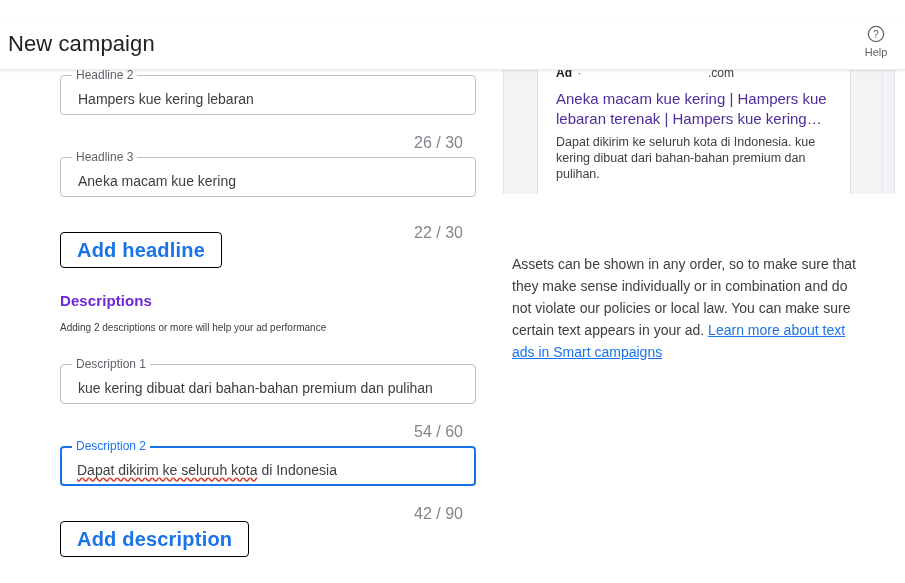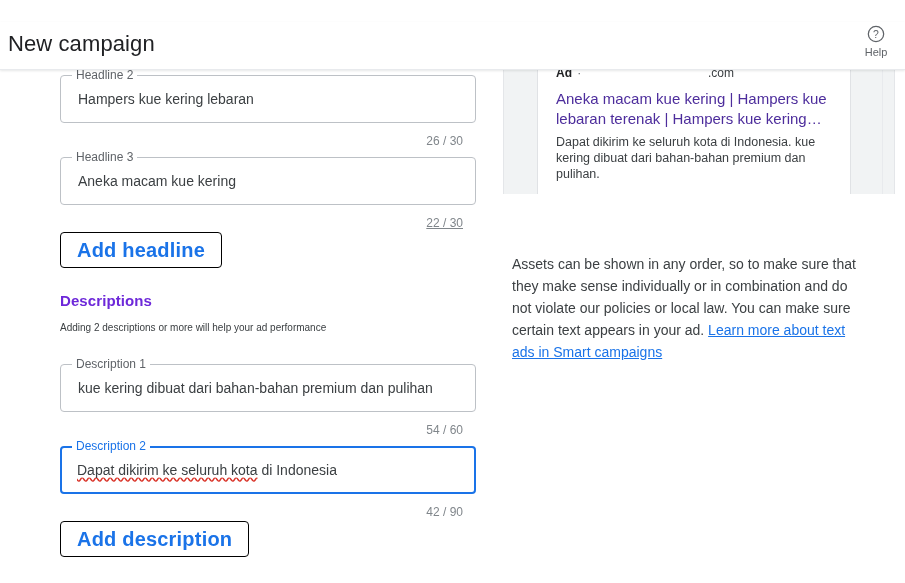--- a/index.html
+++ b/index.html
@@ -83,21 +83,21 @@
     color: #80868b;
     overflow: hidden;
     height: 7px;
   }
 
   
   .mdc-field {
     position: absolute;
     left: 60px;
     width: 416px;
-    height: 48px;
+    height: 40px;
     border-radius: 14px;
   }
   .mdc-field .outline {
     position: absolute;
     left: 0; top: 0; right: 0; bottom: 0;
     border: 1px solid #bdc1c6;
     border-radius: 4px;
     pointer-events: none;
   }
   .mdc-field .label {
@@ -140,21 +140,21 @@
   
   .value .sp {
     text-decoration: underline wavy #d93025;
     text-decoration-skip-ink: none;
     text-underline-offset: 2px;
   }
 
   .char-counter {
     position: absolute;
     right: 29px;
-    font-size: 12px;
+    font-size: 16px;
     color: #80868b;
     text-align: right;
     white-space: nowrap;
   }
 
   .text-button {
     position: absolute;
     left: 60px;
     height: 36px;
     padding: 0 16px;
@@ -292,21 +292,21 @@
       <div class="label">Headline 2</div>
       <div class="value">Hampers kue kering lebaran</div>
     </div>
     <div class="char-counter" style="top:86px;">26 / 30</div>
 
     <div class="mdc-field" style="top:109px;">
       <div class="outline"></div>
       <div class="label">Headline 3</div>
       <div class="value">Aneka macam kue kering</div>
     </div>
-    <div class="char-counter" style="top:168px;text-decoration:underline;">22 / 30</div>
+    <div class="char-counter" style="top:176px;">22 / 30</div>
 
     <button class="text-button" style="top:184px;">Add headline</button>
 
     <div class="section-heading" style="top:244px;">Descriptions</div>
     <div class="section-sub" style="top:274px;">Adding 2 descriptions or more will help your ad performance</div>
 
     <div class="mdc-field" style="top:316px;">
       <div class="outline"></div>
       <div class="label">Description 1</div>
       <div class="value">kue kering dibuat dari bahan-bahan premium dan pulihan</div>

